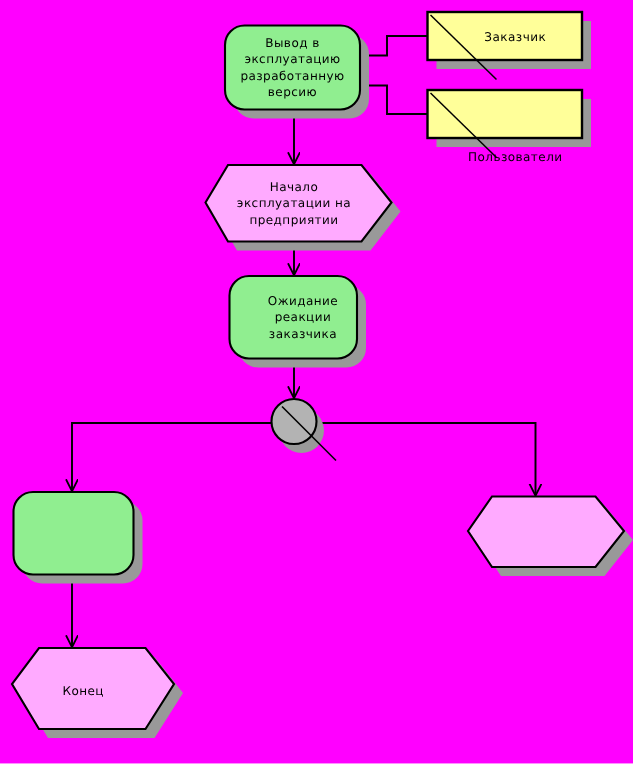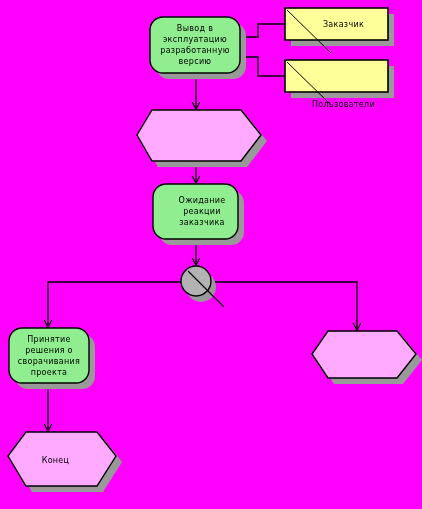--- a/index.html
+++ b/index.html
@@ -103,26 +103,25 @@
 
   <div class="node-label" style="left:150px; top:17px; width:90px; height:56px;">Вывод в
 эксплуатацию
 разработанную
 версию</div>
 
   <div class="node-label" style="left:299px; top:8px; width:89px; height:32px;">Заказчик</div>
 
   <div class="node-label" style="left:299px; top:60px; width:89px; height:32px;margin-top:28px;">Пользователи</div>
 
+  <div class="node-label" style="left:137px; top:110px; width:118px; height:51px;">Начало
+эксплуатации на
+предприятии</div>
 
   <div class="node-label" style="left:153px; top:184px; width:98px; height:55px;">Ожидание
 реакции
 заказчика</div>
 
-  <div class="node-label" style="left:6px; top:328px; width:86px; height:55px;">Принятие
-решения о
-сворачивания
-проекта</div>
 
 
   <div class="node-label" style="left:8px; top:432px; width:95px; height:56px;">Конец</div>
 
 </div>
 
 </body></html>

